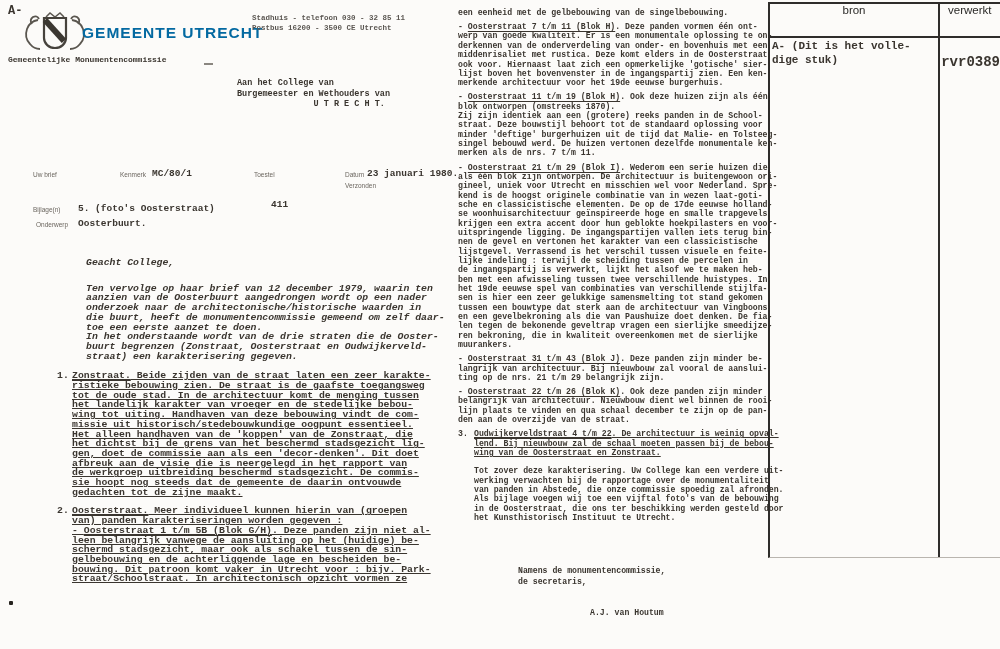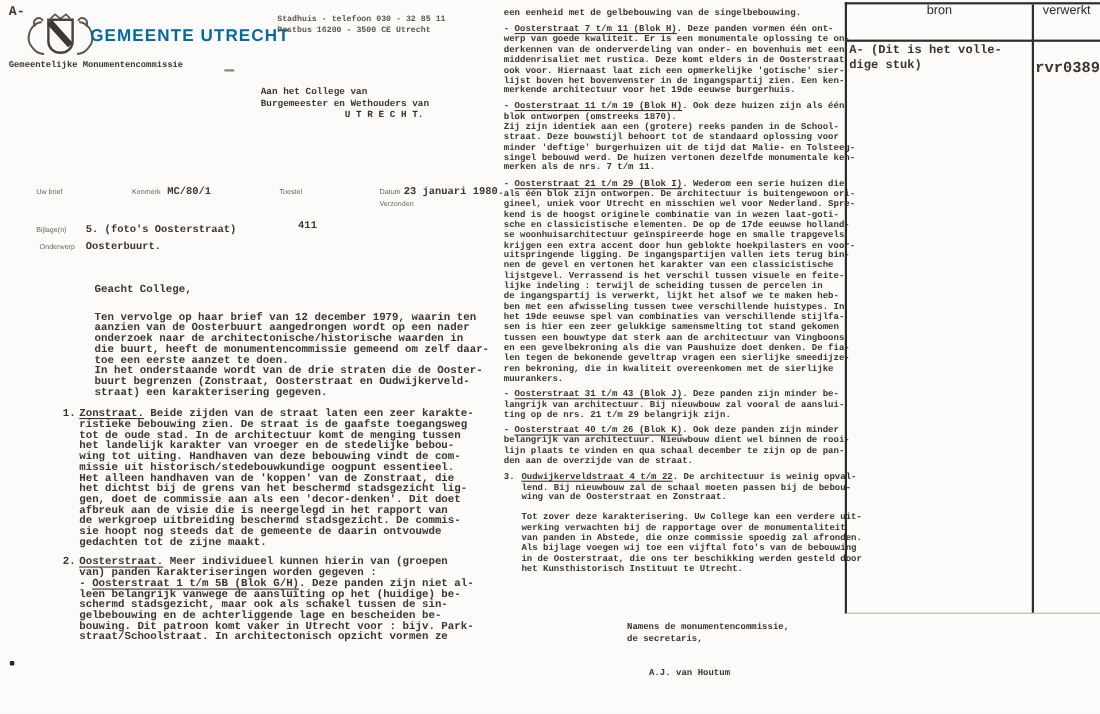--- a/index.html
+++ b/index.html
@@ -20,34 +20,34 @@
              color:#5b5752; font-weight:bold; white-space:pre; }
   .dept { position:absolute; left:8px; top:55px; font-size:8px; }
   .stray-dash { position:absolute; left:204px; top:63px; width:9px; height:2px; background:#8a8680; }
   .addressee { position:absolute; left:237px; top:78px; font-size:8.5px; line-height:10.5px; }
 
   .label { position:absolute; font-size:6.5px; color:#6b665f; }
   .meta-val { position:absolute; font-size:9.5px; }
 
   .left-col { position:absolute; left:57px; top:258px; width:404px;
               font-size:9.8px; line-height:9.7px; }
-  .left-col .indented { margin-left:29px; }
+  .left-col .indented { margin-left:29px;font-style:italic; }
   .salutation { margin-bottom:16px; }
   .intro { margin-bottom:10px; }
   .num-item { display:flex; margin-top:9px; }
   .num-item .num { width:15px; flex:none; }
-  .num-item .itext { flex:1; white-space:pre; }
+  .num-item .itext { flex:1; white-space:pre;text-decoration:underline; }
 
   .mid-col { position:absolute; left:458px; top:8px; width:310px;
              font-size:8.2px; line-height:9.35px; }
   .mid-col .para { margin-bottom:4.8px; white-space:pre; }
   .mid-col .num-item { margin-top:4px; margin-bottom:4.8px; }
   .mid-col .num-item .num { width:16px; }
   .mid-col .closing { margin-left:16px; margin-top:9px; }
-  .signoff { margin-left:112px; margin-top:44px; white-space:pre; line-height:10.5px; }
+  .signoff { margin-left:60px; margin-top:44px; white-space:pre; line-height:10.5px; }
   .signature { margin-left:132px; margin-top:21px; white-space:pre; }
 
   .ref-table { position:absolute; left:768px; top:2px; width:232px; height:556px;
                border-top:2px solid #2f2d2b; border-left:2px solid #2f2d2b;
                border-bottom:1px solid #b9b5af; }
   .ref-table .mid-line { position:absolute; left:168px; top:0; bottom:0;
                border-left:2px solid #2f2d2b; }
   .ref-head { display:flex; height:34px; border-bottom:2px solid #2f2d2b;
               font-size:11.5px; color:#2b2a28; }
   .ref-head .c1 { width:168px; text-align:center; }
@@ -176,21 +176,21 @@
 het 19de eeuwse spel van combinaties van verschillende stijlfa-
 sen is hier een zeer gelukkige samensmelting tot stand gekomen
 tussen een bouwtype dat sterk aan de architectuur van Vingboons
 en een gevelbekroning als die van Paushuize doet denken. De fia-
 len tegen de bekonende geveltrap vragen een sierlijke smeedijze-
 ren bekroning, die in kwaliteit overeenkomen met de sierlijke
 muurankers.</span></div>
     <div class="para"><span>- </span><span class="u">Oosterstraat 31 t/m 43 (Blok J)</span><span>. Deze panden zijn minder be-
 langrijk van architectuur. Bij nieuwbouw zal vooral de aanslui-
 ting op de nrs. 21 t/m 29 belangrijk zijn.</span></div>
-    <div class="para"><span>- </span><span class="u">Oosterstraat 40 t/m 26 (Blok K)</span><span>. Ook deze panden zijn minder
+    <div class="para"><span>- </span><span class="u">Oosterstraat 22 t/m 26 (Blok K)</span><span>. Ook deze panden zijn minder
 belangrijk van architectuur. Nieuwbouw dient wel binnen de rooi-
 lijn plaats te vinden en qua schaal december te zijn op de pan-
 den aan de overzijde van de straat.</span></div>
 
     <div class="num-item">
       <span class="num">3.</span>
       <div class="itext"><span class="u">Oudwijkerveldstraat 4 t/m 22</span><span>. De architectuur is weinig opval-
 lend. Bij nieuwbouw zal de schaal moeten passen bij de bebou-
 wing van de Oosterstraat en Zonstraat.</span></div>
     </div>

